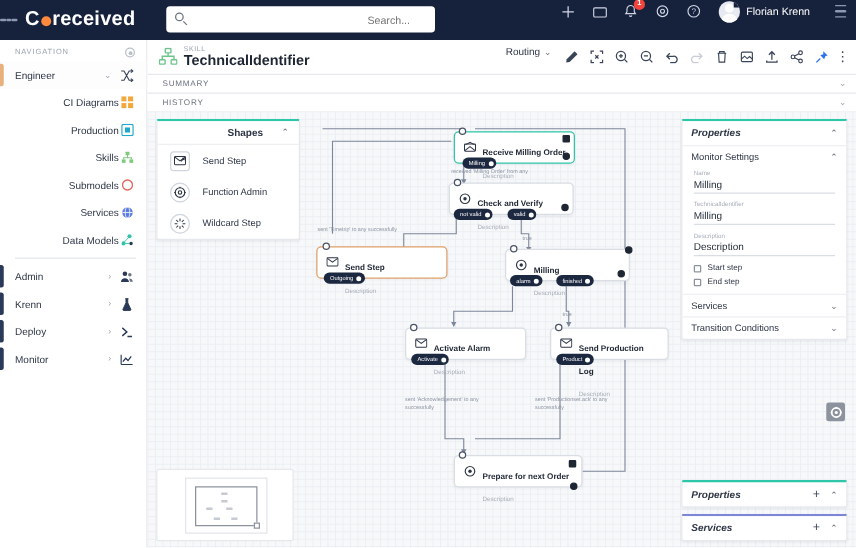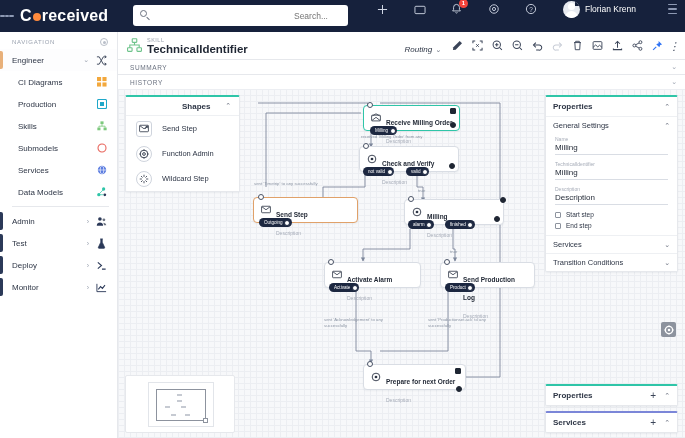--- a/index.html
+++ b/index.html
@@ -35,21 +35,21 @@
   .search-wrap .mag i {
     position:absolute; width:7px; height:7px; border:1.2px solid #6b7280; border-radius:50%; left:0; top:0;
   }
   .search-wrap .mag b {
     position:absolute; width:4px; height:1.2px; background:#6b7280; transform:rotate(45deg); left:6px; top:8px;
   }
   .search-input {
     border:none; outline:none; font-size:8.5px; color:#9aa2af;
     font-family:"Liberation Sans", sans-serif; margin-left:7px; width:170px; background:transparent;text-align:right;
   }
-  .top-icons { position:absolute; right:6px; top:0; height:18px; display:flex; align-items:center; gap:23px; }
+  .top-icons { position:absolute; right:6px; top:0; height:18px; display:flex; align-items:center; gap:11px; }
   .ticon { width:14px; height:14px; color:#cfd6e4; position:relative; display:flex; align-items:center; justify-content:center; }
   .ticon svg { display:block; }
   .bell-badge {
     position:absolute; top:-3px; right:-4px; min-width:9px; height:9px; padding:0 1.5px;
     background:#f3443c; color:#fff; border-radius:5px; font-size:6px; line-height:9px;
     text-align:center; font-weight:bold;
   }
   .avatar-wrap { display:flex; align-items:center; gap:5px; margin-left:2px; }
   .avatar {
     width:17px; height:17px; border-radius:50%; background:#e7eaf0; position:relative; overflow:hidden;
@@ -78,32 +78,32 @@
   }
   .nav-group.active { background:#fdfdfe; }
   .nav-group .bar { position:absolute; left:0; top:2px; bottom:2px; width:2.5px; background:transparent; border-radius:0 2px 2px 0;}
   .nav-group.active .bar { background:#e8b07a; }
   .nav-group.dark .bar { background:#2b3958; }
   .nav-group .gtext { font-size:8px; color:#2d3545; flex:1; }
   .nav-group .chev { font-size:7px; color:#9aa2af; margin-right:6px; }
   .nav-group .gicon { width:13px; margin-right:9px; display:flex; align-items:center; justify-content:center; }
 
   .nav-sub {
-    display:flex; align-items:center; height:22px; padding-left:18px; cursor:pointer;
+    display:flex; align-items:center; height:22px; padding-left:6px; cursor:pointer;text-align:right;
   }
   .nav-sub .stext { font-size:8px; color:#2d3545; flex:1; }
   .nav-sub .sicon { width:13px; margin-right:9px; display:flex; align-items:center; justify-content:center; }
   .nav-divider { height:1px; background:#e6e8ec; margin:3px 8px 3px 12px; }
 
   
   .doc-header { position:absolute; left:118px; top:32px; width:567px; height:27px; background:#fff; }
   .doc-icon { position:absolute; left:9px; top:6px; width:15px; height:15px; }
   .doc-kicker { position:absolute; left:29px; top:5px; font-size:5.5px; color:#9aa2af; letter-spacing:0.5px; }
   .doc-title { position:absolute; left:29px; top:11px; font-size:11.5px; color:#1f2633; font-weight:bold; }
-  .toolbar { position:absolute; right:4px; top:5px; height:17px; display:flex; align-items:flex-end; gap:0px;font-style:italic; }
+  .toolbar { position:absolute; right:4px; top:5px; height:17px; display:flex; align-items:flex-start; gap:0px; }
   .tb-routing { display:flex; align-items:center; font-size:8px; color:#2d3545; margin-right:6px; cursor:pointer; }
   .tb-routing .cv { margin-left:3px; font-size:7px; color:#6b7280; }
   .tb-btn {
     width:20px; height:17px; display:flex; align-items:center; justify-content:center; cursor:pointer; color:#3a4458;
   }
   .tb-btn.disabled { color:#c7ccd6; }
   .tb-btn.accent { color:#2f73f5; }
   .tb-btn.dots { width:14px; font-size:11px; line-height:10px; letter-spacing:0; }
 
   .acc-row {
@@ -190,21 +190,21 @@
 
   
   .rpanel { position:absolute; right:7px; top:6px; width:133px; }
   .card {
     background:#fff; border:1px solid #e6e8ec; border-radius:2px;
     box-shadow:0 1px 2px rgba(20,30,50,.06); margin-bottom:5px;
   }
   .card.teal-top { border-top:2px solid #2fc5a8; }
   .card.violet-top { border-top:2px solid #7b86d8; }
   .card-head { display:flex; align-items:center; height:19px; padding:0 7px; }
-  .card-head .t { flex:1; font-size:8px; color:#2d3545; font-weight:bold; }
+  .card-head .t { flex:1; font-size:8px; color:#2d3545; font-weight:bold;font-style:italic; }
   .card-head .plus { font-size:10px; color:#3a4458; margin-right:8px; cursor:pointer; line-height:10px; }
   .card-head .c { font-size:7px; color:#6b7280; cursor:pointer; }
   .sect-head { display:flex; align-items:center; height:18px; padding:0 7px; border-top:1px solid #eef0f3; }
   .sect-head .t { flex:1; font-size:7.5px; color:#2d3545; }
   .sect-head .c { font-size:7px; color:#6b7280; }
   .field { padding:2px 9px 4px 9px; }
   .field .lbl { font-size:5px; color:#a6acb8; }
   .field .val {
     font-size:8px; color:#1f2633; padding:1px 0 2px 0; border-bottom:1px solid #d9dde4;
   }
@@ -371,21 +371,21 @@
         <svg width="11" height="11" viewBox="0 0 12 12">
             <circle cx="4.3" cy="3.3" r="2" fill="#2b3958"></circle>
             <circle cx="8.6" cy="4.2" r="1.5" fill="#6b7280"></circle>
             <path d="M0.8 10.5c0-2 1.6-3.3 3.5-3.3s3.5 1.3 3.5 3.3z" fill="#2b3958"></path>
             <path d="M8 7.4c1.7 0 3.2 1.1 3.2 2.8H8.8" fill="#6b7280"></path>
           </svg>
       </span>
     </div>
     <div class="nav-group dark">
       <span class="bar"></span>
-      <span class="gtext">Test</span>
+      <span class="gtext">Krenn</span>
       <span class="chev">›</span>
       <span class="gicon">
         <svg width="11" height="11" viewBox="0 0 12 12">
             <path d="M4.6 1h2.8M5.2 1v3.6L2.6 10.2c-.3.6.1 1.1.7 1.1h5.4c.6 0 1-.5.7-1.1L6.8 4.6V1" fill="#2b3958" stroke="#2b3958" stroke-width="0.8"></path>
           </svg>
       </span>
     </div>
     <div class="nav-group dark">
       <span class="bar"></span>
       <span class="gtext">Deploy</span>
@@ -732,21 +732,21 @@
         </svg>
     </div>
 
     <div class="rpanel">
       <div class="card teal-top">
         <div class="card-head">
           <span class="t">Properties</span>
           <span class="c">⌃</span>
         </div>
         <div class="sect-head">
-          <span class="t">General Settings</span>
+          <span class="t">Monitor Settings</span>
           <span class="c">⌃</span>
         </div>
         <div class="field">
           <div class="lbl">Name</div>
           <div class="val">Milling</div>
         </div>
         <div class="field">
           <div class="lbl">TechnicalIdentifier</div>
           <div class="val">Milling</div>
         </div>

